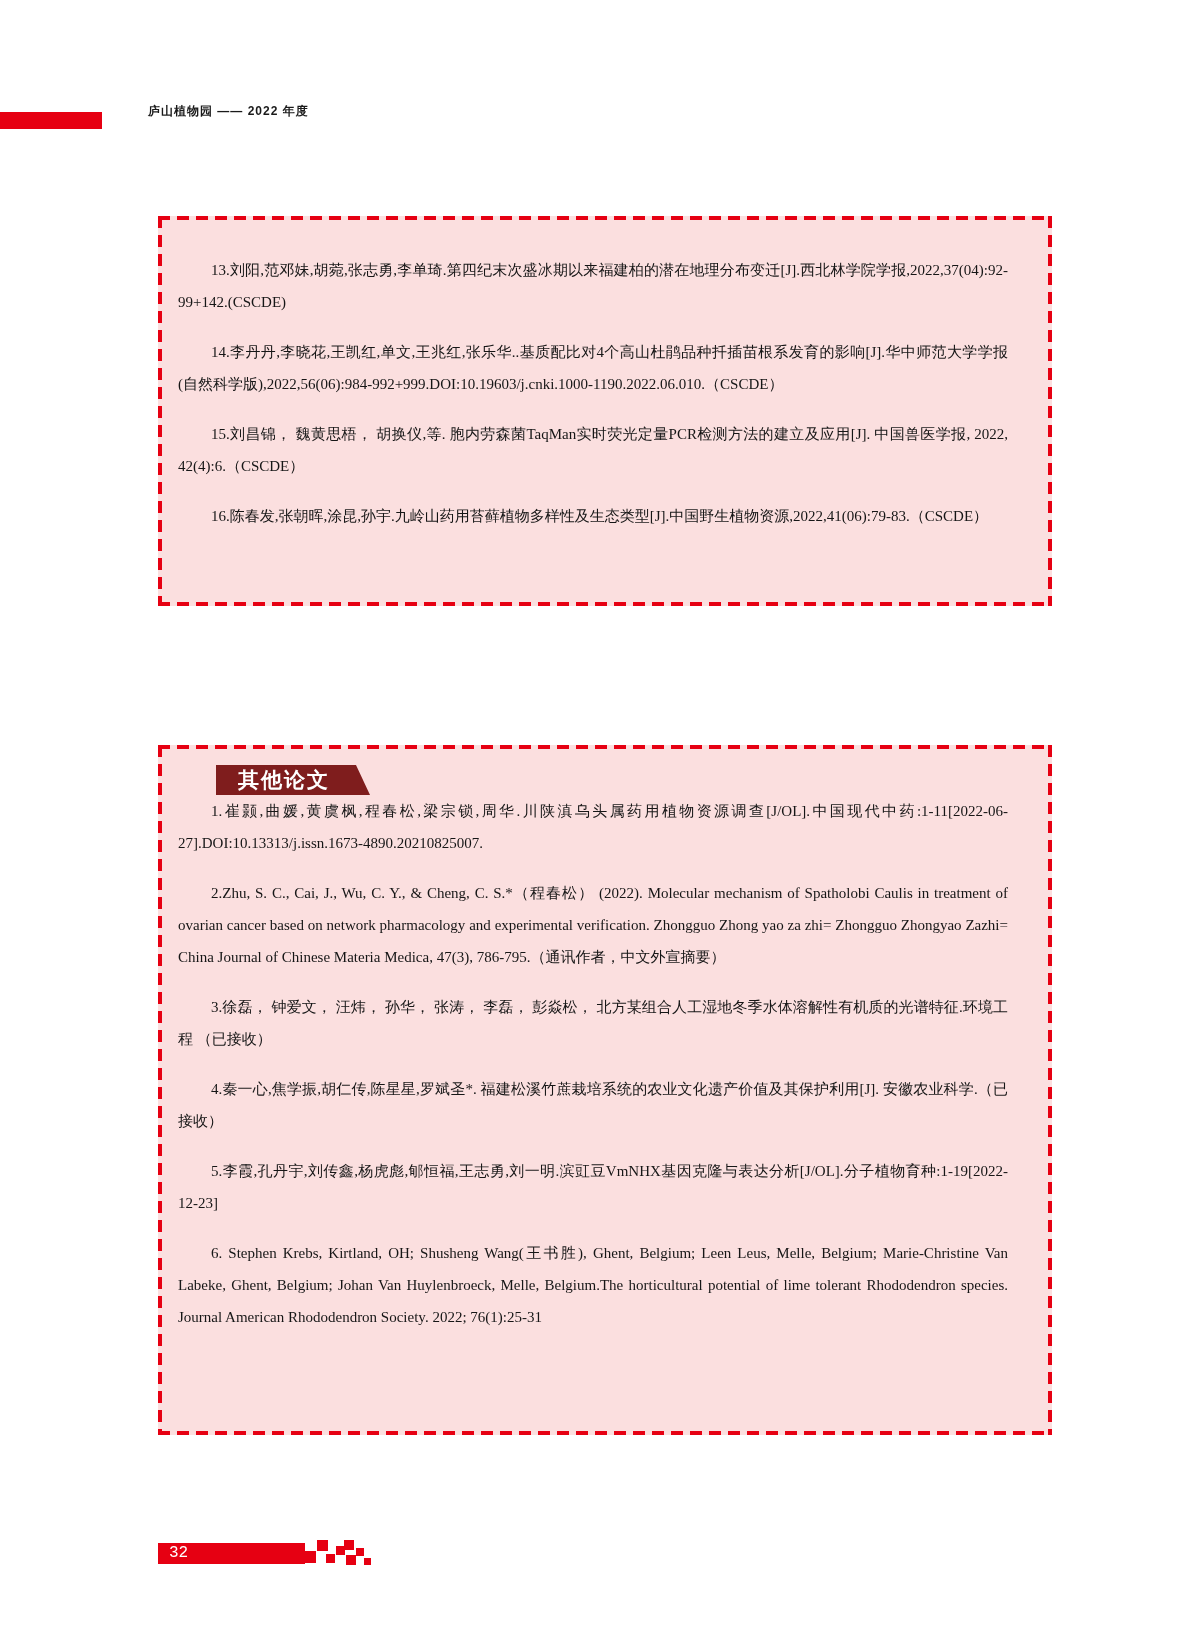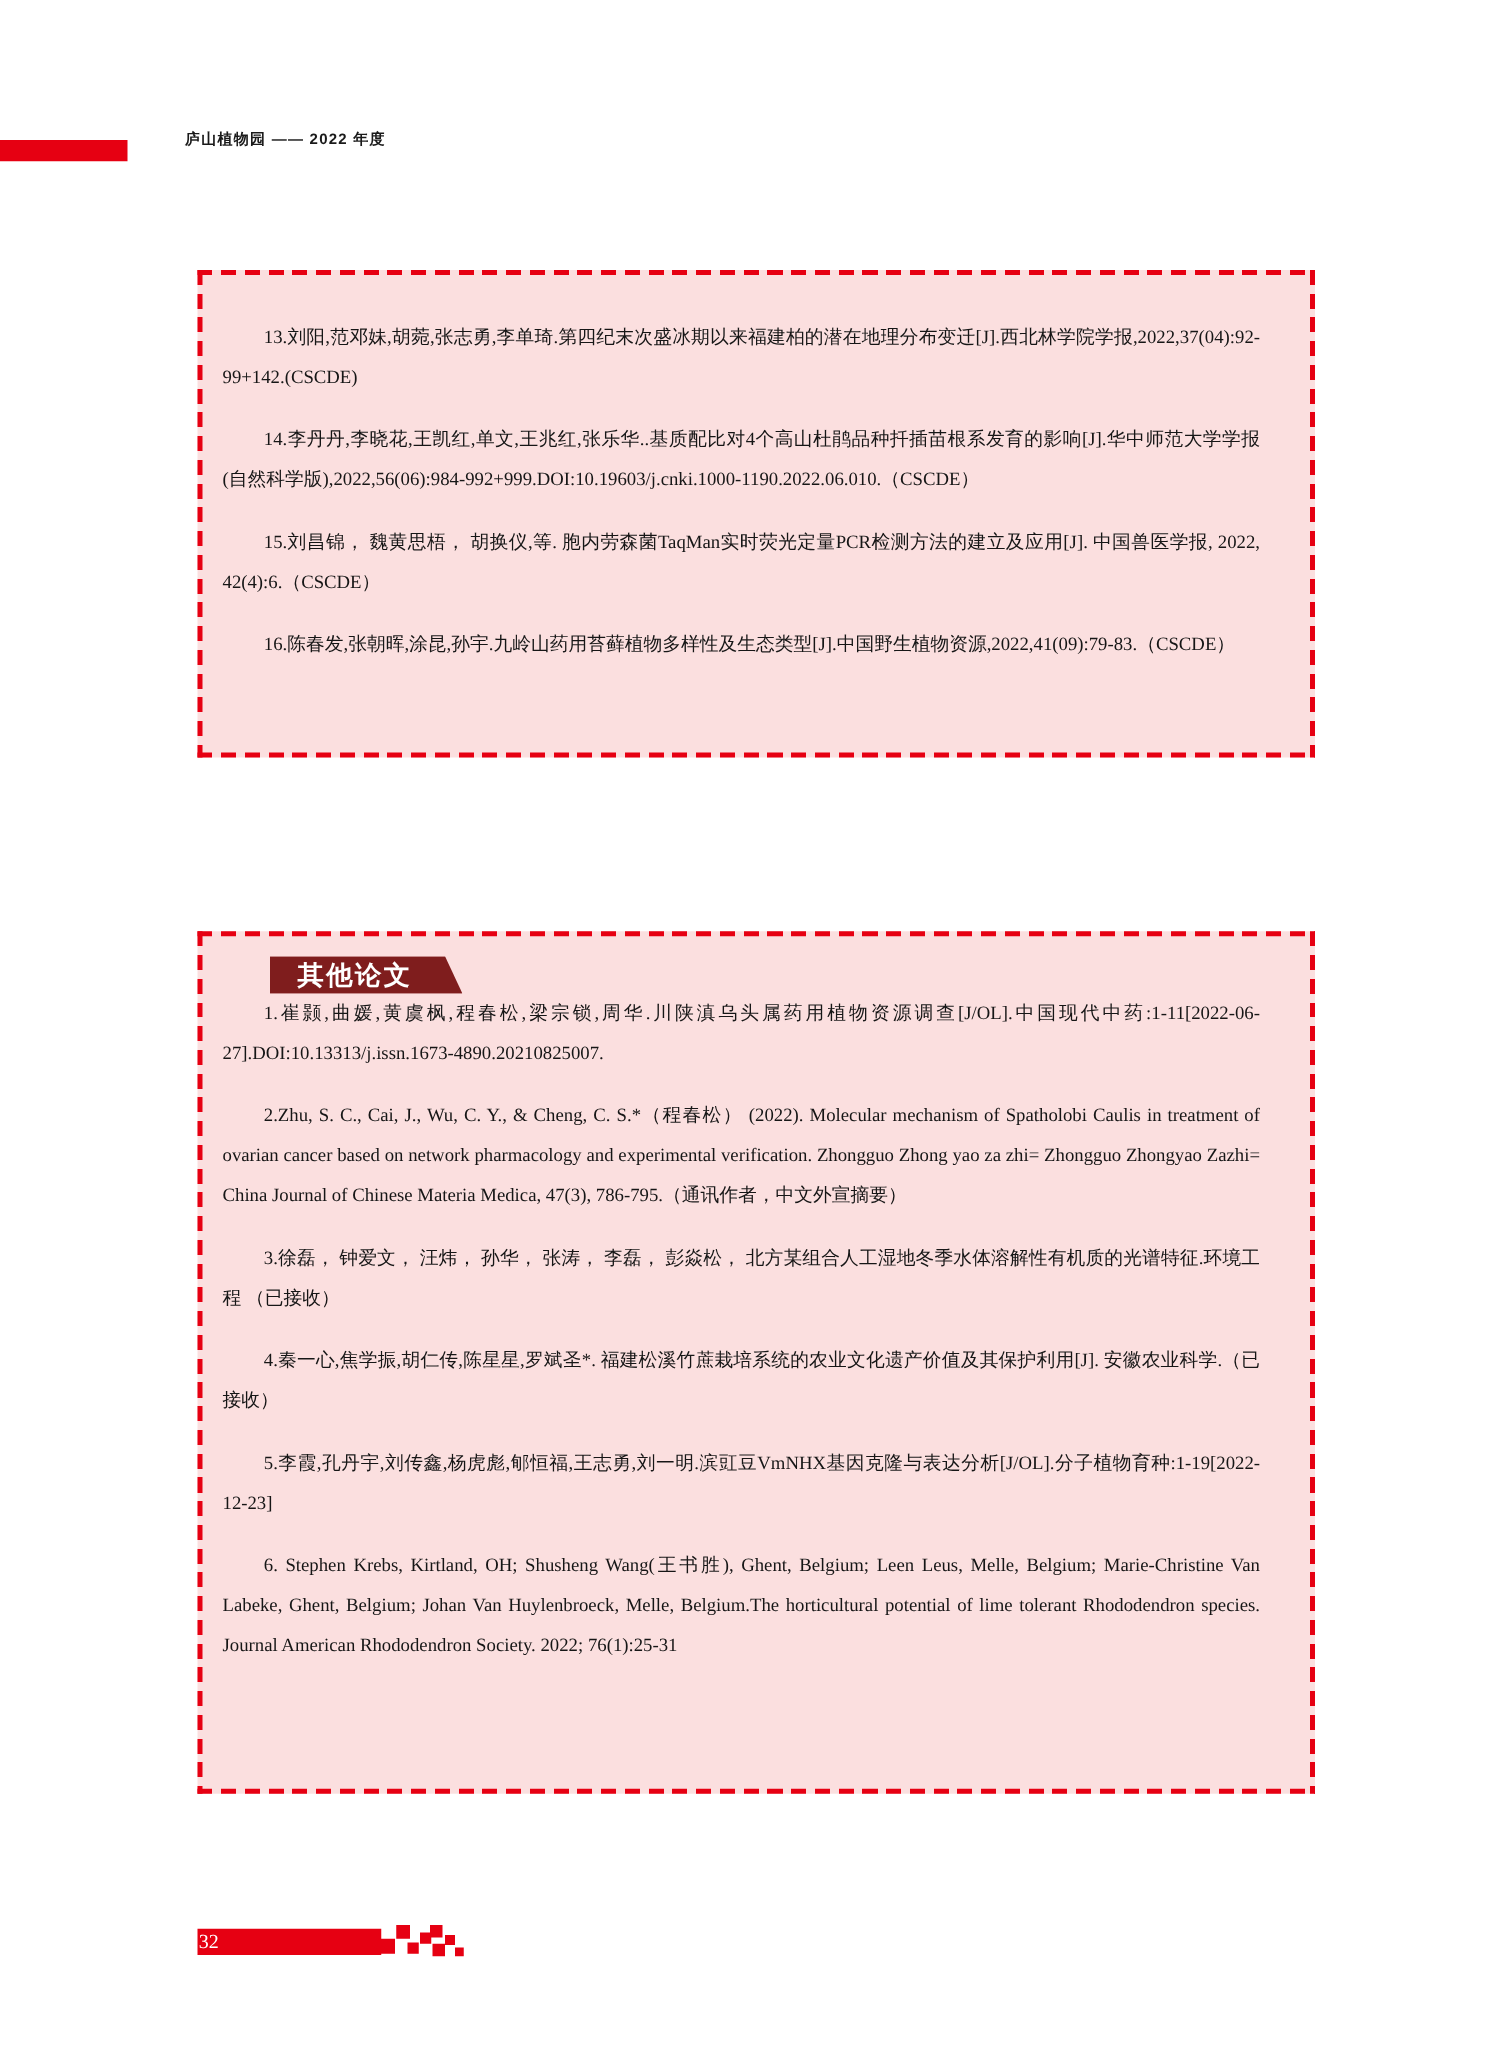--- a/index.html
+++ b/index.html
@@ -44,22 +44,22 @@
     display:flex; align-items:center; padding-left:22px;
   }
   .banner span {
     color:#ffffff; font-family:"Liberation Sans","DejaVu Sans",sans-serif;
     font-weight:bold; font-size:21px; letter-spacing:2px;
   }
 
   
   .footer-bar {
     position:absolute; left:158px; top:1543px; width:147px; height:21px;
-    background:#e60012; color:#ffffff; padding-left:1px;
-    font-family:Liberation Serif, serif;
+    background:#e60012; color:#ffffff; padding-left:11px;
+    font-family:Liberation Mono, monospace;
     font-size:16px; line-height:21px;
   }
   .mosaic { position:absolute; left:300px; top:1538px; width:84px; height:34px; }
   .px { position:absolute; background:#e60012; }
 </style>
 </head>
 <body>
 
 <div class="page">
 
@@ -68,21 +68,21 @@
 
   <section class="refbox box1">
     <i class="edge t"></i>
     <i class="edge b"></i>
     <i class="edge l"></i>
     <i class="edge r"></i>
     <div class="refbox-content">
       <p class="ref">13.刘阳,范邓妹,胡菀,张志勇,李单琦.第四纪末次盛冰期以来福建柏的潜在地理分布变迁[J].西北林学院学报,2022,37(04):92-99+142.(CSCDE)</p>
       <p class="ref">14.李丹丹,李晓花,王凯红,单文,王兆红,张乐华..基质配比对4个高山杜鹃品种扦插苗根系发育的影响[J].华中师范大学学报(自然科学版),2022,56(06):984-992+999.DOI:10.19603/j.cnki.1000-1190.2022.06.010.（CSCDE）</p>
       <p class="ref">15.刘昌锦， 魏黄思梧， 胡换仪,等. 胞内劳森菌TaqMan实时荧光定量PCR检测方法的建立及应用[J]. 中国兽医学报, 2022, 42(4):6.（CSCDE）</p>
-      <p class="ref">16.陈春发,张朝晖,涂昆,孙宇.九岭山药用苔藓植物多样性及生态类型[J].中国野生植物资源,2022,41(09):79-83.（CSCDE）</p>
+      <p class="ref">16.陈春发,张朝晖,涂昆,孙宇.九岭山药用苔藓植物多样性及生态类型[J].中国野生植物资源,2022,41(06):79-83.（CSCDE）</p>
     </div>
   </section>
 
   <div class="banner">
     <span>其他论文</span>
   </div>
 
   <section class="refbox box2">
     <i class="edge t"></i>
     <i class="edge b"></i>

